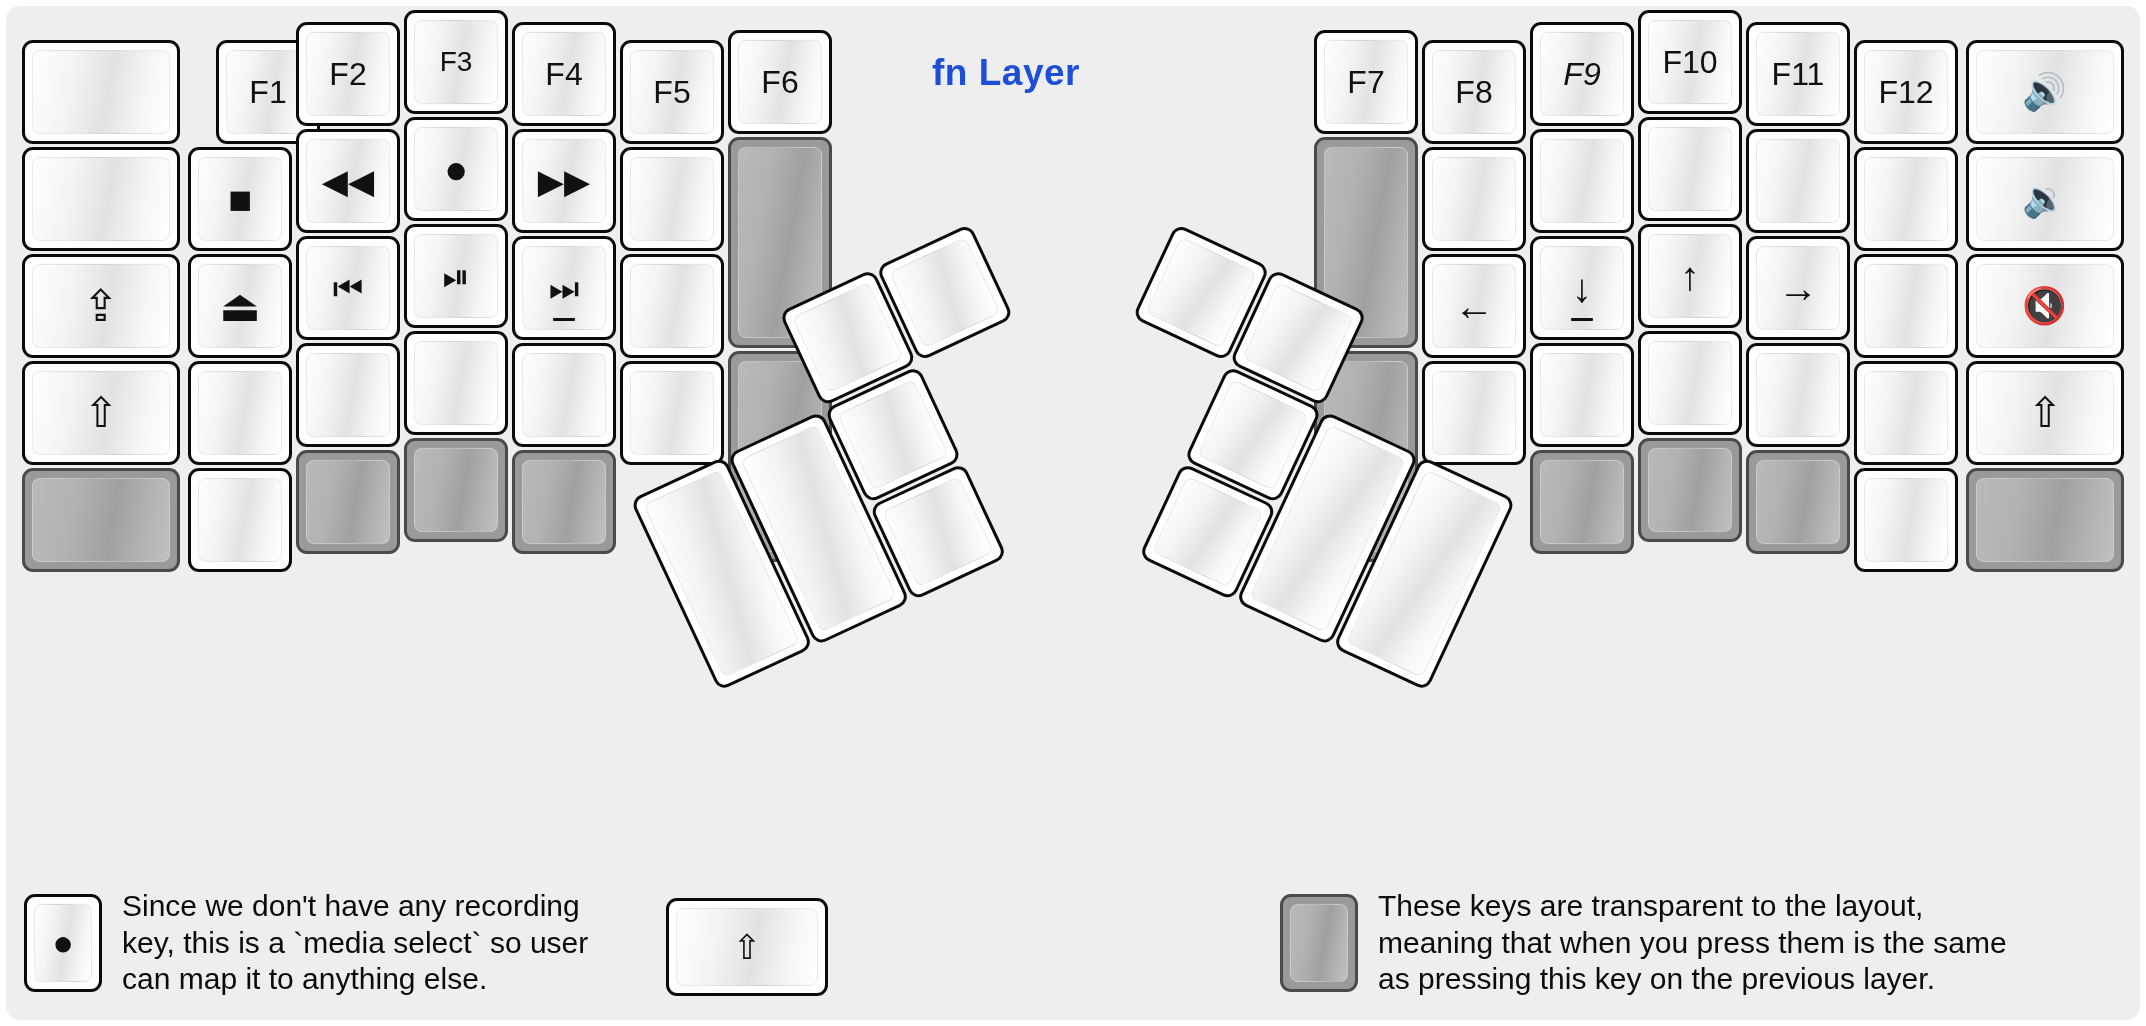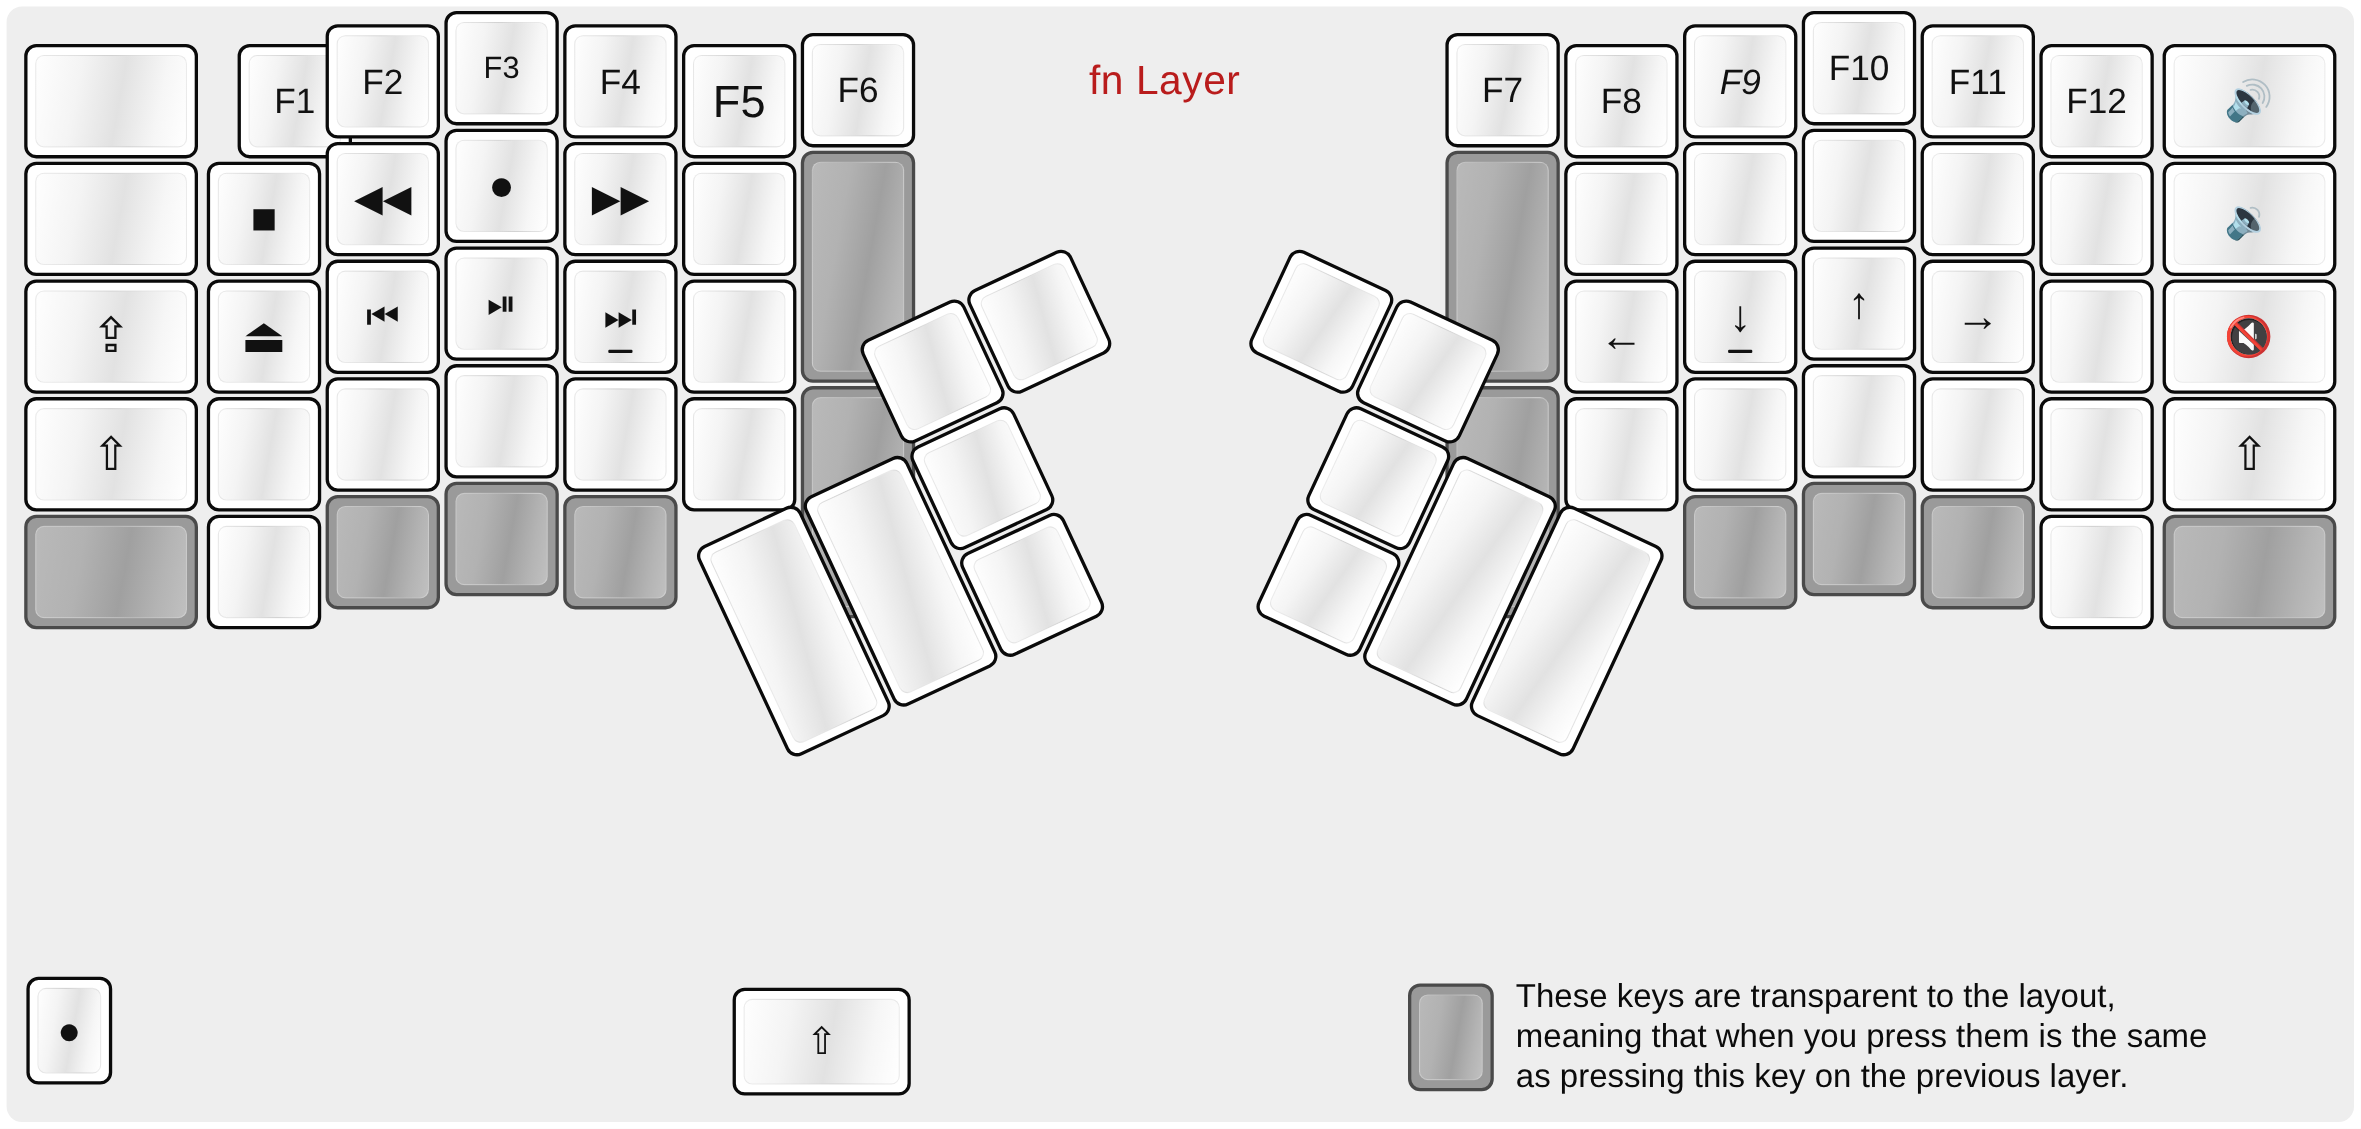--- a/index.html
+++ b/index.html
@@ -5,22 +5,22 @@
 <style>
   html,body{margin:0;padding:0;background:#ffffff;}
   body{width:2146px;height:1026px;font-family:"Liberation Sans","DejaVu Sans",sans-serif;}
 
   #stage{position:relative;width:2146px;height:1026px;overflow:hidden;background:#ffffff;}
 
   
   .panel{position:absolute;left:6px;top:6px;width:2134px;height:1014px;
          background:#eeeeee;border-radius:14px;}
 
-  .title{position:absolute;left:990px;top:52px;font-size:37px;color:#b91c1c;
-         letter-spacing:.5px;white-space:nowrap;}
+  .title{position:absolute;left:932px;top:52px;font-size:37px;color:#1d4ed8;
+         letter-spacing:.5px;white-space:nowrap;font-weight:bold;}
 
   
   .key{position:absolute;box-sizing:border-box;
        border:3px solid #0a0a0a;border-radius:11px;background:#ffffff;
        padding:7px;}
   .key > .top{width:100%;height:100%;box-sizing:border-box;border-radius:8px;
        background:linear-gradient(100deg,#fefefe 0%,#f4f4f4 28%,#e2e2e2 55%,#f6f6f6 80%,#ffffff 100%);
        border:1px solid rgba(0,0,0,.07);
        display:flex;align-items:center;justify-content:center;
        font-size:30px;color:#111;line-height:1;}
@@ -156,21 +156,21 @@
         <div class="sub"></div>
       </div>
       <div class="key" style="left: 512px; top: 343px; width: 104px; height: 104px;">
         <div class="top"></div>
       </div>
       <div class="key trans" style="left: 512px; top: 450px; width: 104px; height: 104px;">
         <div class="top"></div>
       </div>
       <div class="key" style="left: 620px; top: 40px; width: 104px; height: 104px;">
         <div class="top">
-          <span class="glyph" style="font-size: 41px;">F5</span>
+          <span class="glyph" style="font-size: 32px;">F5</span>
         </div>
       </div>
       <div class="key" style="left: 620px; top: 147px; width: 104px; height: 104px;">
         <div class="top"></div>
       </div>
       <div class="key" style="left: 620px; top: 254px; width: 104px; height: 104px;">
         <div class="top"></div>
       </div>
       <div class="key" style="left: 620px; top: 361px; width: 104px; height: 104px;">
         <div class="top"></div>
@@ -352,20 +352,23 @@
         </div>
       </div>
     </div>
 
   <div id="legend-0" class="legend" style="left:24px;top:888px;width:630px;">
     <div class="capwrap">
       <div class="lkey" style="width:78px;height:98px;">
         <div class="top" style="font-size:36px;">●</div>
       </div>
     </div>
+    <div class="txt">Since we don't have any recording
+key, this is a `media select` so user
+can map it to anything else.</div>
   </div>
 
   <div id="legend-1" class="legend" style="left:666px;top:898px;width:580px;">
     <div class="capwrap">
       <div class="lkey" style="width:162px;height:98px;">
         <div class="top" style="font-size:34px;">⇧</div>
       </div>
     </div>
   </div>
 

